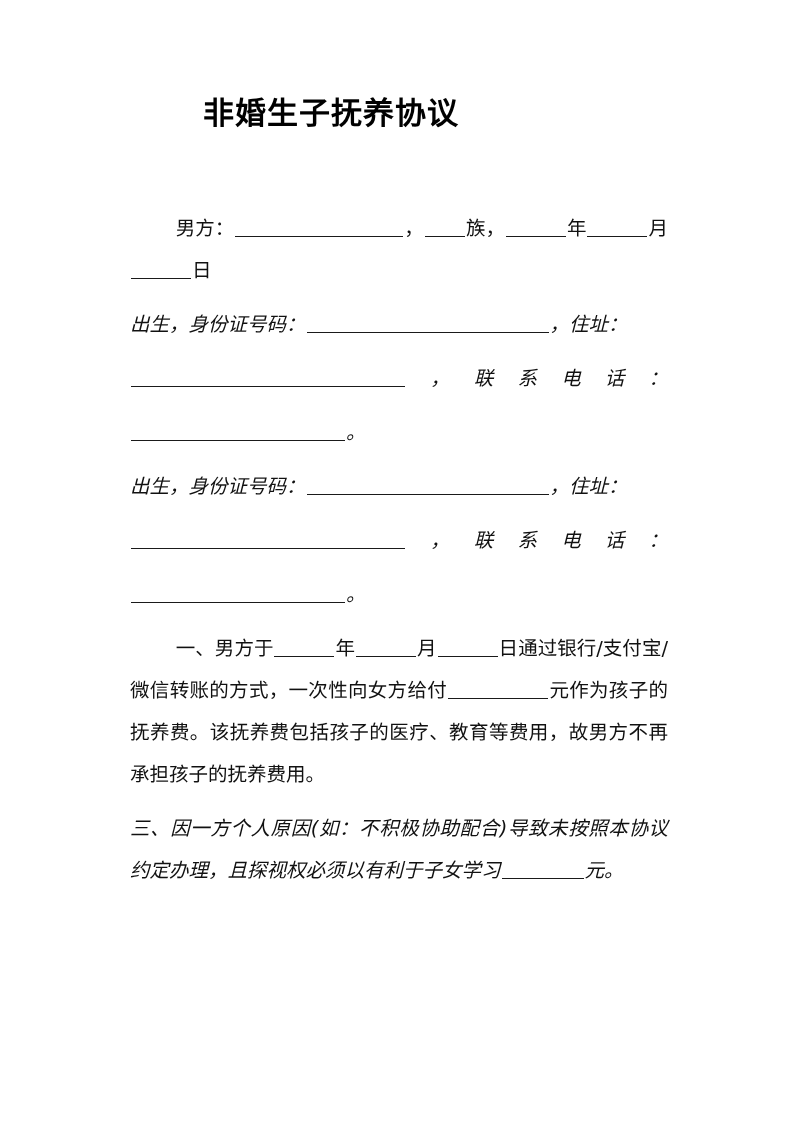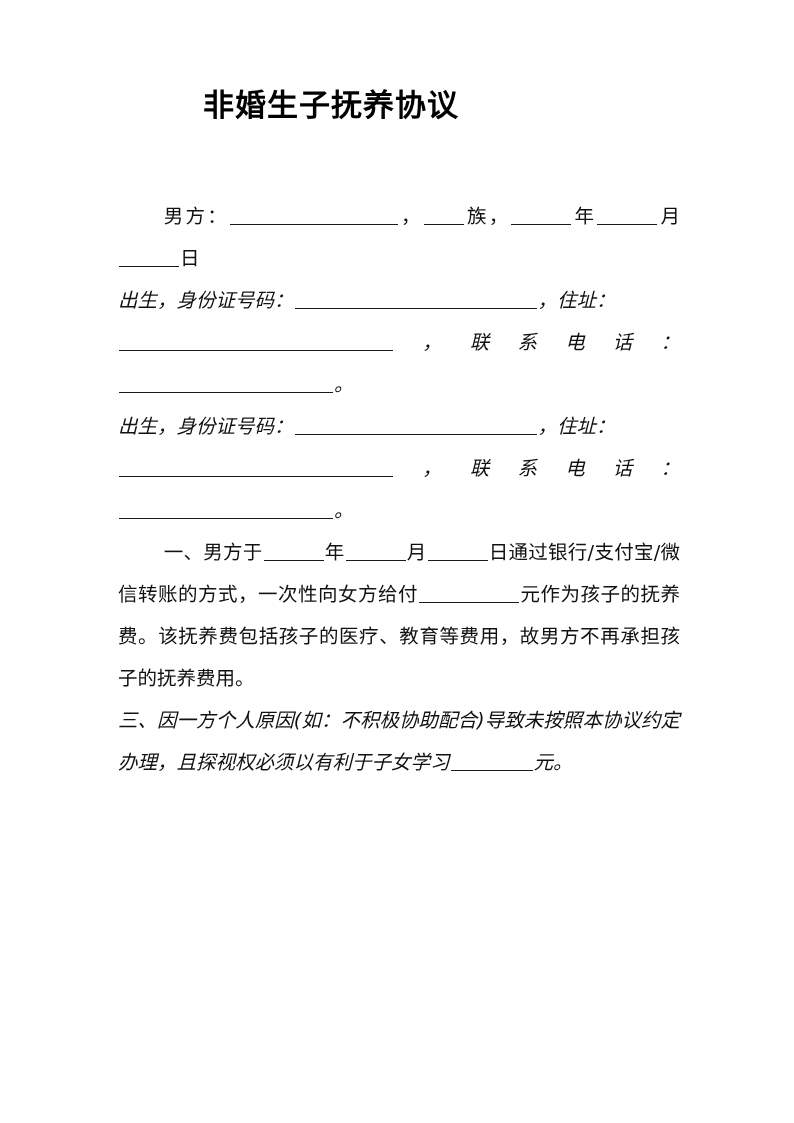--- a/index.html
+++ b/index.html
@@ -24,21 +24,21 @@
     top: 0;
     width: 794px;
     height: 1123px;
     background: #ffffff;
   }
 
   
   .doc-title {
     position: absolute;
     left: 0;
-    top: 84px;
+    top: 92px;
     width: 662px;
     text-align: center;
     font-size: 31px;
     font-weight: bold;
     letter-spacing: 1px;
     line-height: 42px;
     color: #000;
   }
 
   
@@ -46,21 +46,21 @@
     position: absolute;
     left: 118px;
     top: 196px;
     width: 562px;
     font-size: 19.5px;
     line-height: 42px;
     color: #111;
   }
 
   .para {
-    margin: 0;
+    margin: 12px;
     text-align: justify;
     text-justify: inter-ideograph;
     word-break: break-all;
   }
   .para.indent {
     text-indent: 2.35em;
   }
   .para.noindent {
     text-indent: 0;
     font-style: italic;

